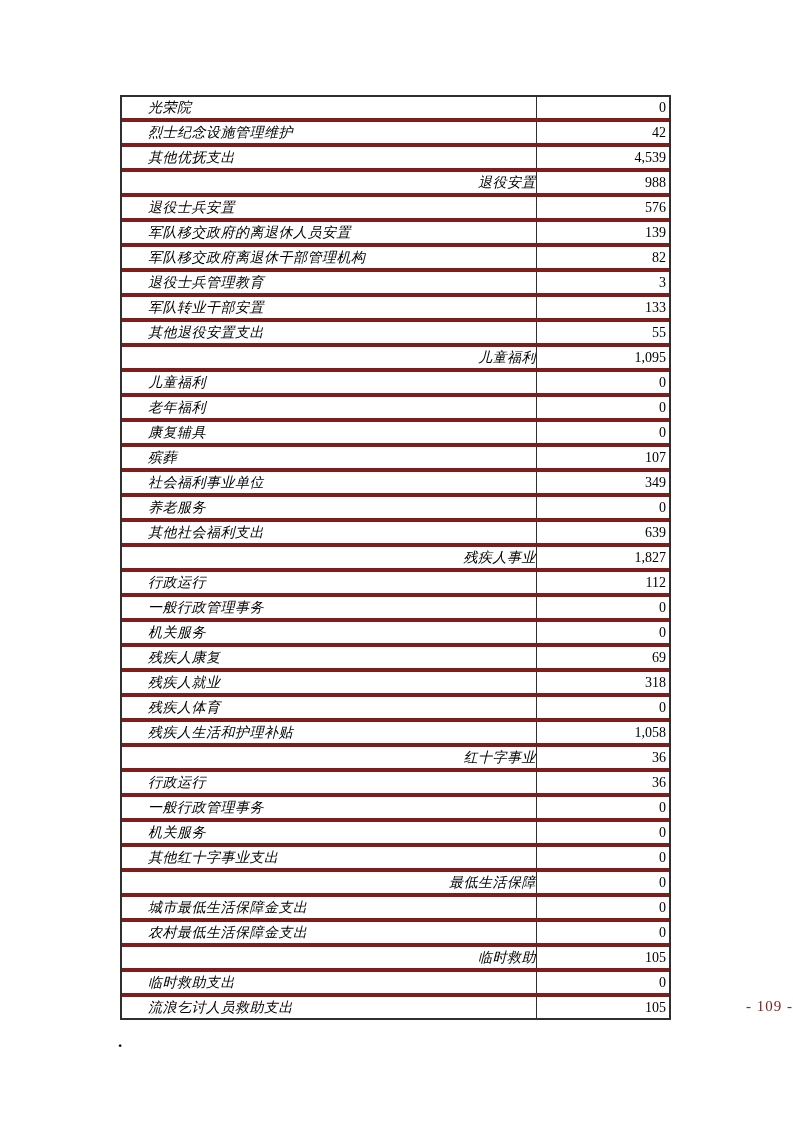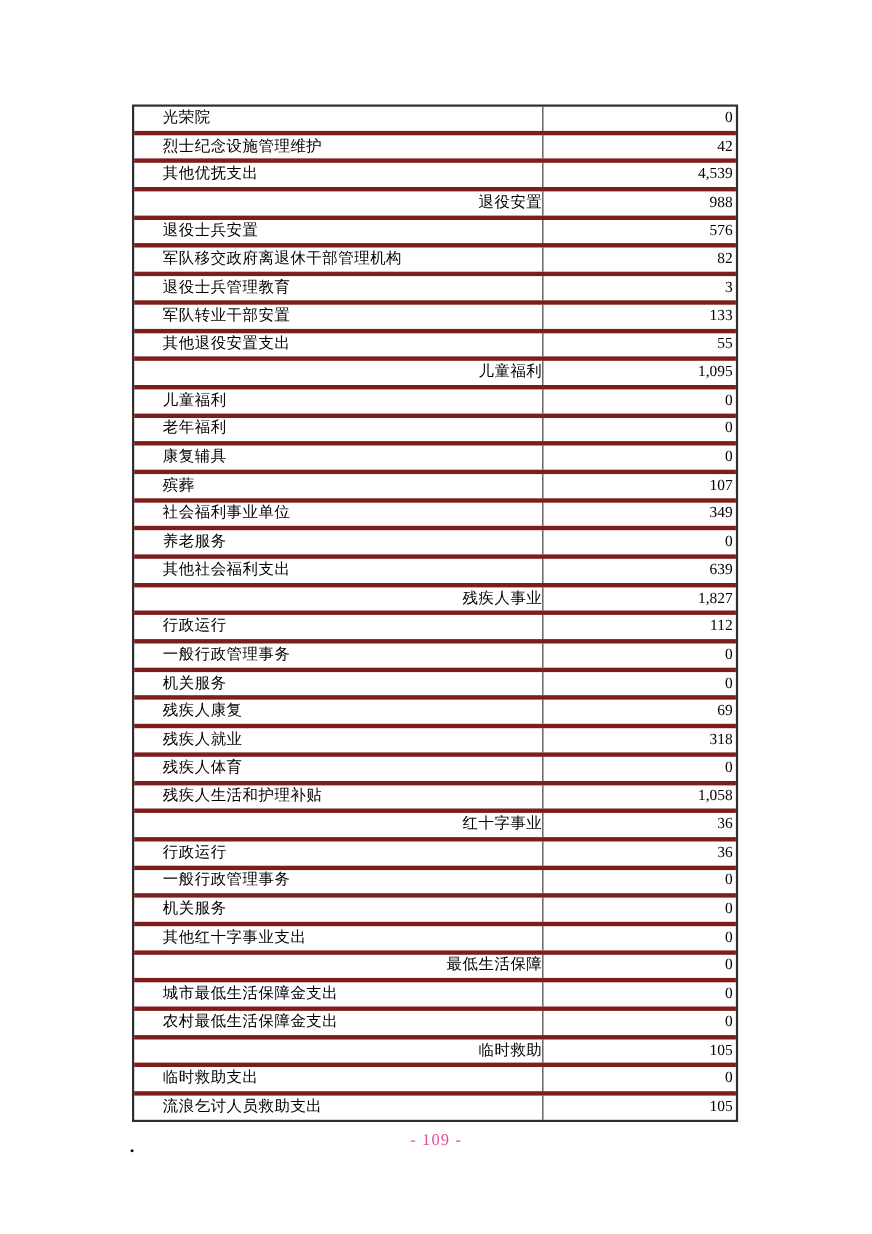--- a/index.html
+++ b/index.html
@@ -37,40 +37,41 @@
   .row:first-child { border-top: none; }
   .cell {
     display: flex;
     align-items: center;
     font-size: 14px;
     line-height: 1;
     overflow: hidden;
     white-space: nowrap;
   }
   .cell.name {
-    width: 372px;
+    width: 415px;
     border-right: 1px solid #2f2f2f;
     letter-spacing: 0.5px;
+    font-style: italic;
   }
   .cell.value {
     flex: 1;
     justify-content: flex-end;
     padding-right: 3px;
   }
   .row.level-1 .cell.name { padding-left: 8px; justify-content: flex-end; }
   .row.level-2 .cell.name { padding-left: 26px; }
   .page-number {
     position: absolute;
     left: 0;
-    top: 1029px;
+    top: 998px;
     width: 100%;
-    text-align: center;
+    text-align: right;
     font-size: 15px;
     letter-spacing: 1px;
-    color: #ec4899;
+    color: #7f1d1d;
   }
   .stray-dot {
     position: absolute;
     left: 118px;
     top: 1032px;
     font-size: 17px;
     font-weight: bold;
     color: #000000;
   }
 </style>
@@ -118,20 +119,28 @@
 
     <div class="row level-2">
       <div class="cell name">
         <span>退役士兵安置</span>
       </div>
       <div class="cell value">
         <span>576</span>
       </div>
     </div>
 
+    <div class="row level-2">
+      <div class="cell name">
+        <span>军队移交政府的离退休人员安置</span>
+      </div>
+      <div class="cell value">
+        <span>139</span>
+      </div>
+    </div>
 
     <div class="row level-2">
       <div class="cell name">
         <span>军队移交政府离退休干部管理机构</span>
       </div>
       <div class="cell value">
         <span>82</span>
       </div>
     </div>
 

